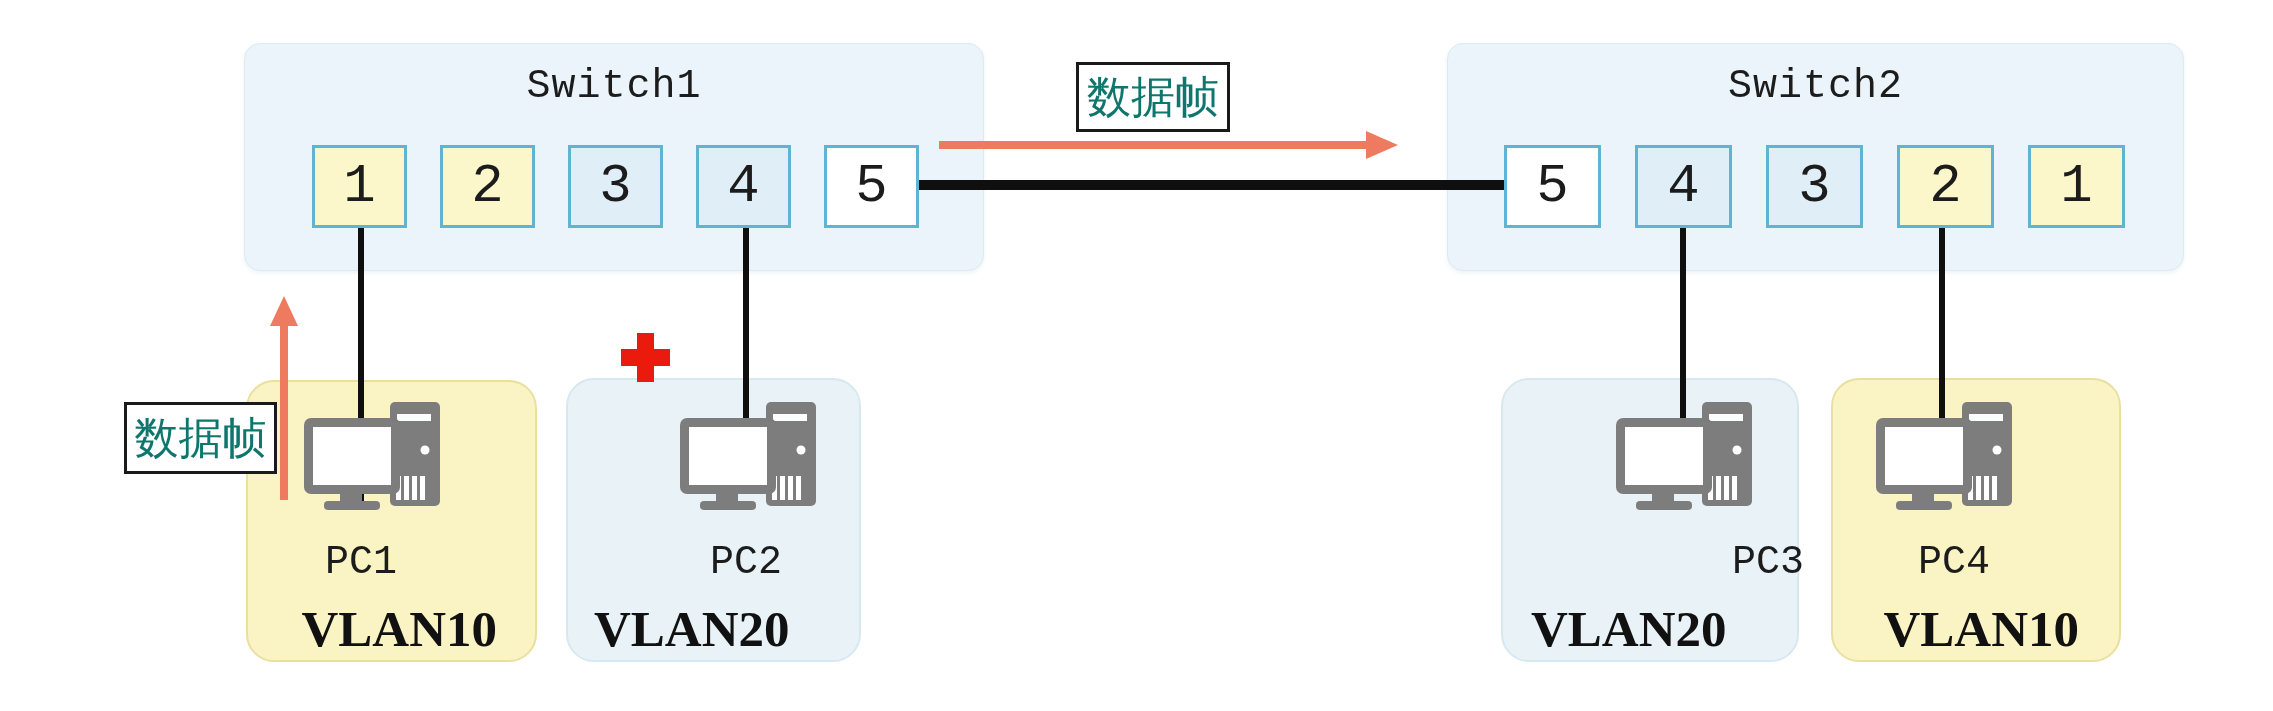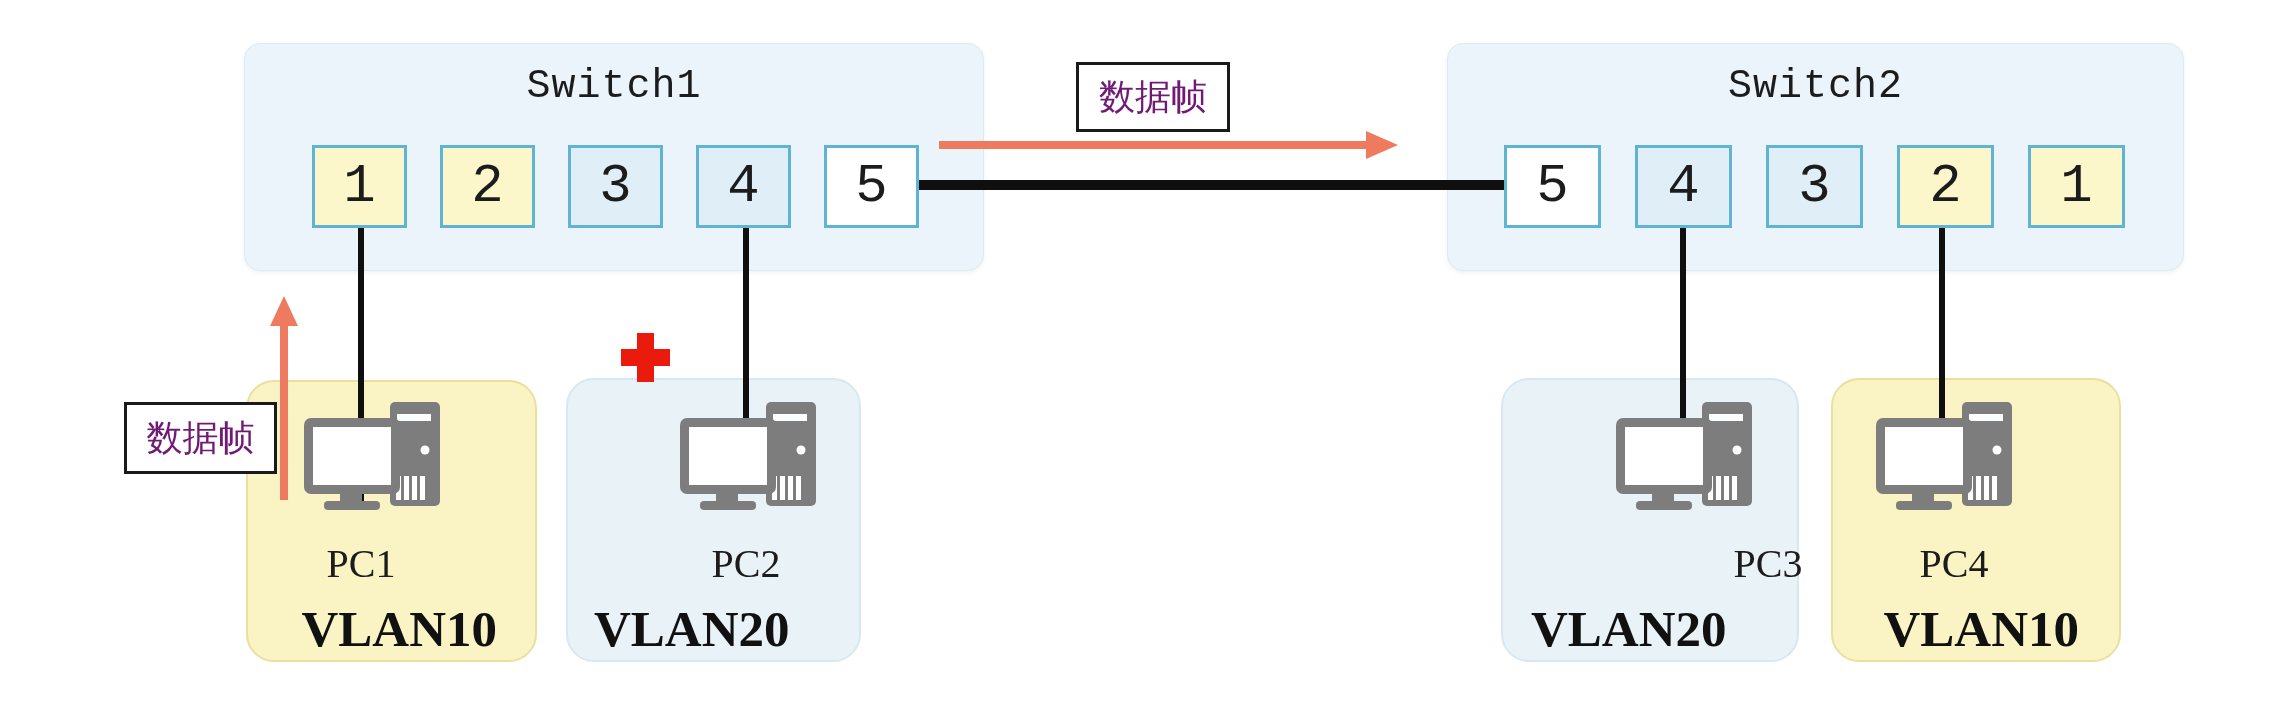--- a/index.html
+++ b/index.html
@@ -42,33 +42,33 @@
   .pc-box{position:absolute;top:378px;height:284px;border-radius:28px;box-sizing:border-box;z-index:1;}
   .pc-box.vlan10{background:#faf3c3;border:2px solid #e9e0a0;}
   .pc-box.vlan20{background:#e9f2f7;border:2px solid #d8e8f0;}
   #pc1-box{left:232px;width:291px;top:380px;height:282px;}
   #pc2-box{left:552px;width:295px;}
   #pc3-box{left:1487px;width:298px;}
   #pc4-box{left:1817px;width:290px;}
   .pc-icon{position:absolute;top:402px;width:140px;height:108px;color:#7d7d7d;z-index:6;}
   .pc-name{
     position:absolute;top:540px;transform:translateX(-50%);
-    font-family:Liberation Serif, serif;
+    font-family:Liberation Mono, monospace;
     font-size:40px;color:#1c1c1c;z-index:6;
   }
   .vlan-label{
     position:absolute;top:600px;
     font-family:"Liberation Serif","DejaVu Serif",serif;font-weight:bold;
     font-size:51px;color:#111;z-index:6;
   }
   
   .frame-label{
     position:absolute;background:#ffffff;border:3px solid #1a1a1a;
     display:flex;align-items:center;justify-content:center;
-    font-size:36px;color:#701a75;z-index:8;
+    font-size:44px;color:#0f766e;z-index:8;
     font-family:"Liberation Sans","DejaVu Sans",sans-serif;
   }
   #frame-label-top{left:1062px;top:62px;width:148px;height:64px;}
   #frame-label-left{left:110px;top:402px;width:147px;height:66px;}
   
   .arrow-shaft-h{position:absolute;left:925px;top:141px;width:430px;height:8px;background:#ee7b60;z-index:7;}
   .arrow-head-h{
     position:absolute;left:1352px;top:131px;width:0;height:0;z-index:7;
     border-top:14px solid transparent;border-bottom:14px solid transparent;
     border-left:32px solid #ee7b60;

